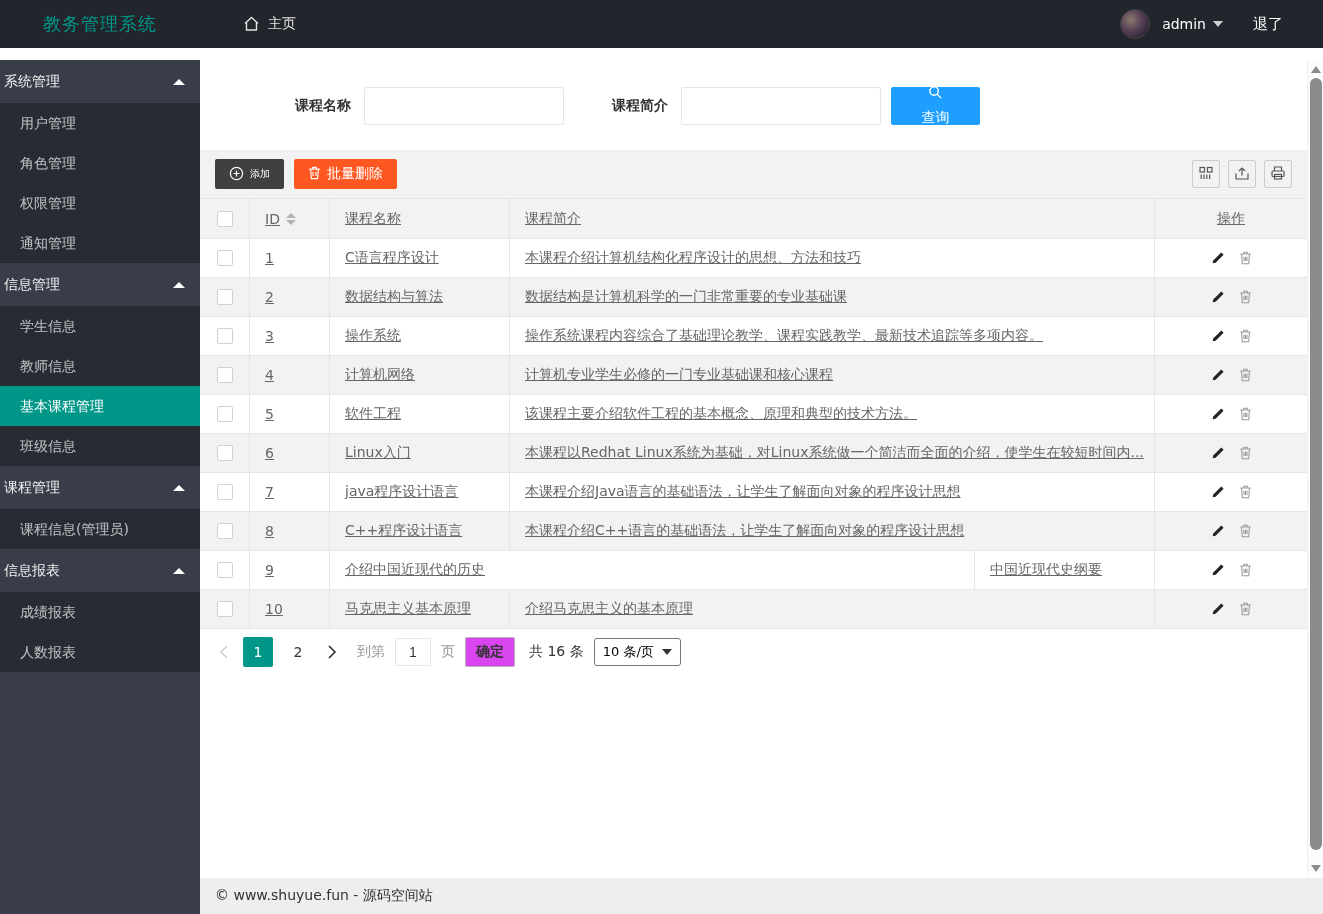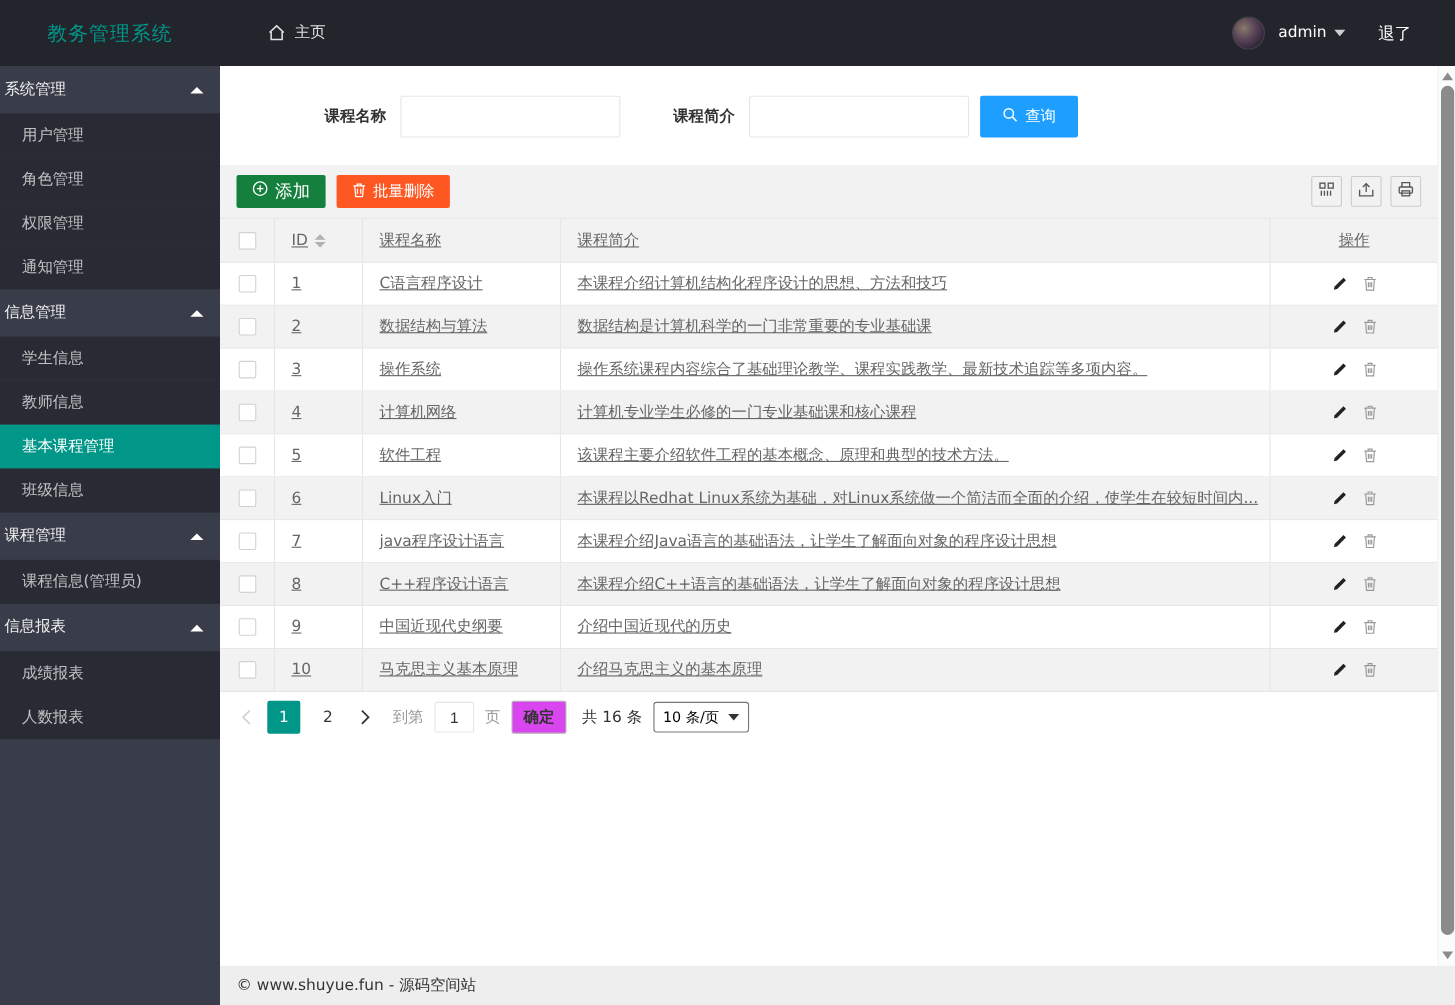--- a/index.html
+++ b/index.html
@@ -1,20 +1,20 @@
 <!DOCTYPE html>
 <html><head>
 <meta charset="utf-8">
 <style>
   * { box-sizing: border-box; margin: 0; padding: 0; }
   html, body { width: 1323px; height: 914px; overflow: hidden; }
   body { font-family: "DejaVu Sans", "Liberation Sans", sans-serif; font-size: 14px; background: #fff; position: relative; }
 
   
-  .navbar { position: absolute; top: 0; left: 0; width: 1323px; height: 60px; background: #22252c; display: flex; align-items: center; z-index: 5; }
+  .navbar { position: absolute; top: 0; left: 0; width: 1323px; height: 48px; background: #22252c; display: flex; align-items: center; z-index: 5; }
   .brand { width: 200px; text-align: center; color: #009688; font-size: 18px; letter-spacing: 1px; }
   .home-link { display: flex; align-items: center; gap: 8px; color: #e2e2e2; margin-left: 43px; cursor: pointer; }
   .home-link svg { display: block; }
   .nav-spacer { flex: 1; }
   .nav-right { display: flex; align-items: center; margin-right: 40px; gap: 12px; }
   .avatar { width: 30px; height: 30px; border-radius: 50%; background: radial-gradient(circle at 35% 35%, #8a7a6a 0%, #5a4458 40%, #2d2235 80%); border: 1px solid #444; }
   .nav-user { color: #fff; display: flex; align-items: center; gap: 7px; cursor: pointer; }
   .caret-down { width: 0; height: 0; border-left: 5px solid transparent; border-right: 5px solid transparent; border-top: 6px solid #cfcfcf; display: inline-block; }
   .nav-logout { color: #fff; font-size: 15px; margin-left: 18px; cursor: pointer; }
 
@@ -27,25 +27,25 @@
 
   
   .main { position: absolute; top: 60px; left: 200px; width: 1107px; height: 818px; background: #fff; }
 
   
   .search-band { height: 90px; background: #fff; display: flex; align-items: center; padding-top: 2px; }
   .form-label { font-weight: 700; color: #333; }
   .lbl-name { margin-left: 95px; }
   .search-input { width: 200px; height: 38px; border: 1px solid #e6e6e6; border-radius: 2px; margin-left: 13px; padding: 0 10px; font-size: 14px; color: #666; outline: none; }
   .lbl-intro { margin-left: 48px; }
-  .btn-query { margin-left: 10px; width: 89px; height: 38px; background: #1E9FFF; color: #fff; border: none; border-radius: 2px; font-size: 14px; display: flex; align-items: center; justify-content: center; gap: 6px; cursor: pointer; }
+  .btn-query { margin-left: 10px; width: 89px; height: 38px; background: #1E9FFF; color: #fff; border: none; border-radius: 2px; font-size: 14px; display: flex; align-items: center; justify-content: center; gap: 6px; cursor: pointer; flex-direction: column; }
 
   
   .tool-band { height: 49px; background: #f2f2f2; display: flex; align-items: center; padding: 0 15px; border-bottom: 1px solid #e6e6e6; }
-  .btn-add { height: 30px; padding: 0 14px; background: #15803d; color: #fff; border: none; border-radius: 2px; font-size: 16px; display: flex; align-items: center; gap: 6px; cursor: pointer; }
+  .btn-add { height: 30px; padding: 0 14px; background: #404040; color: #fff; border: none; border-radius: 2px; font-size: 10px; display: flex; align-items: center; gap: 6px; cursor: pointer; }
   .btn-batch-del { height: 30px; padding: 0 14px; background: #FF5722; color: #fff; border: none; border-radius: 2px; font-size: 14px; display: flex; align-items: center; gap: 6px; margin-left: 10px; cursor: pointer; }
   .tool-spacer { flex: 1; }
   .tool-icon-btn { width: 28px; height: 28px; border: 1px solid #ccc; border-radius: 2px; background: transparent; display: flex; align-items: center; justify-content: center; margin-left: 8px; cursor: pointer; }
 
   
   .table { width: 100%; }
   .tr { display: flex; height: 39px; border-bottom: 1px solid #e6e6e6; background: #fff; }
   .tr.even { background: #f2f2f2; }
   .thead { display: flex; height: 40px; background: #f2f2f2; border-bottom: 1px solid #e6e6e6; color: #5f5f5f; }
   .td, .th { display: flex; align-items: center; border-right: 1px solid #e6e6e6; padding: 0 15px; color: #666; overflow: hidden; white-space: nowrap; text-decoration: underline; }
@@ -389,22 +389,22 @@
             </svg>
           </span>
       </div>
     </div>
 
     <div class="tr">
       <div class="td col-check">
           <span class="checkbox"></span>
         </div>
       <div class="td col-id">9</div>
+      <div class="td col-intro">介绍中国近现代的历史</div>
       <div class="td col-name">中国近现代史纲要</div>
-      <div class="td col-intro">介绍中国近现代的历史</div>
       <div class="td col-ops">
         <span class="op-icon">
             <svg width="14" height="14" viewBox="0 0 16 16">
               <path d="M11.8 1.6 L14.4 4.2 L5.2 13.4 L1.9 14.1 L2.6 10.8 Z" fill="#222"></path>
             </svg>
           </span>
         <span class="op-icon">
             <svg width="13" height="14" viewBox="0 0 14 16" fill="none" stroke="#999" stroke-width="1.2">
               <path d="M1 3.5 H13 M5 3.5 V1.5 H9 V3.5 M2.5 3.5 L3.3 14.5 H10.7 L11.5 3.5 M5.3 6.5 V11.5 M7 6.5 V11.5 M8.7 6.5 V11.5"></path>
             </svg>

